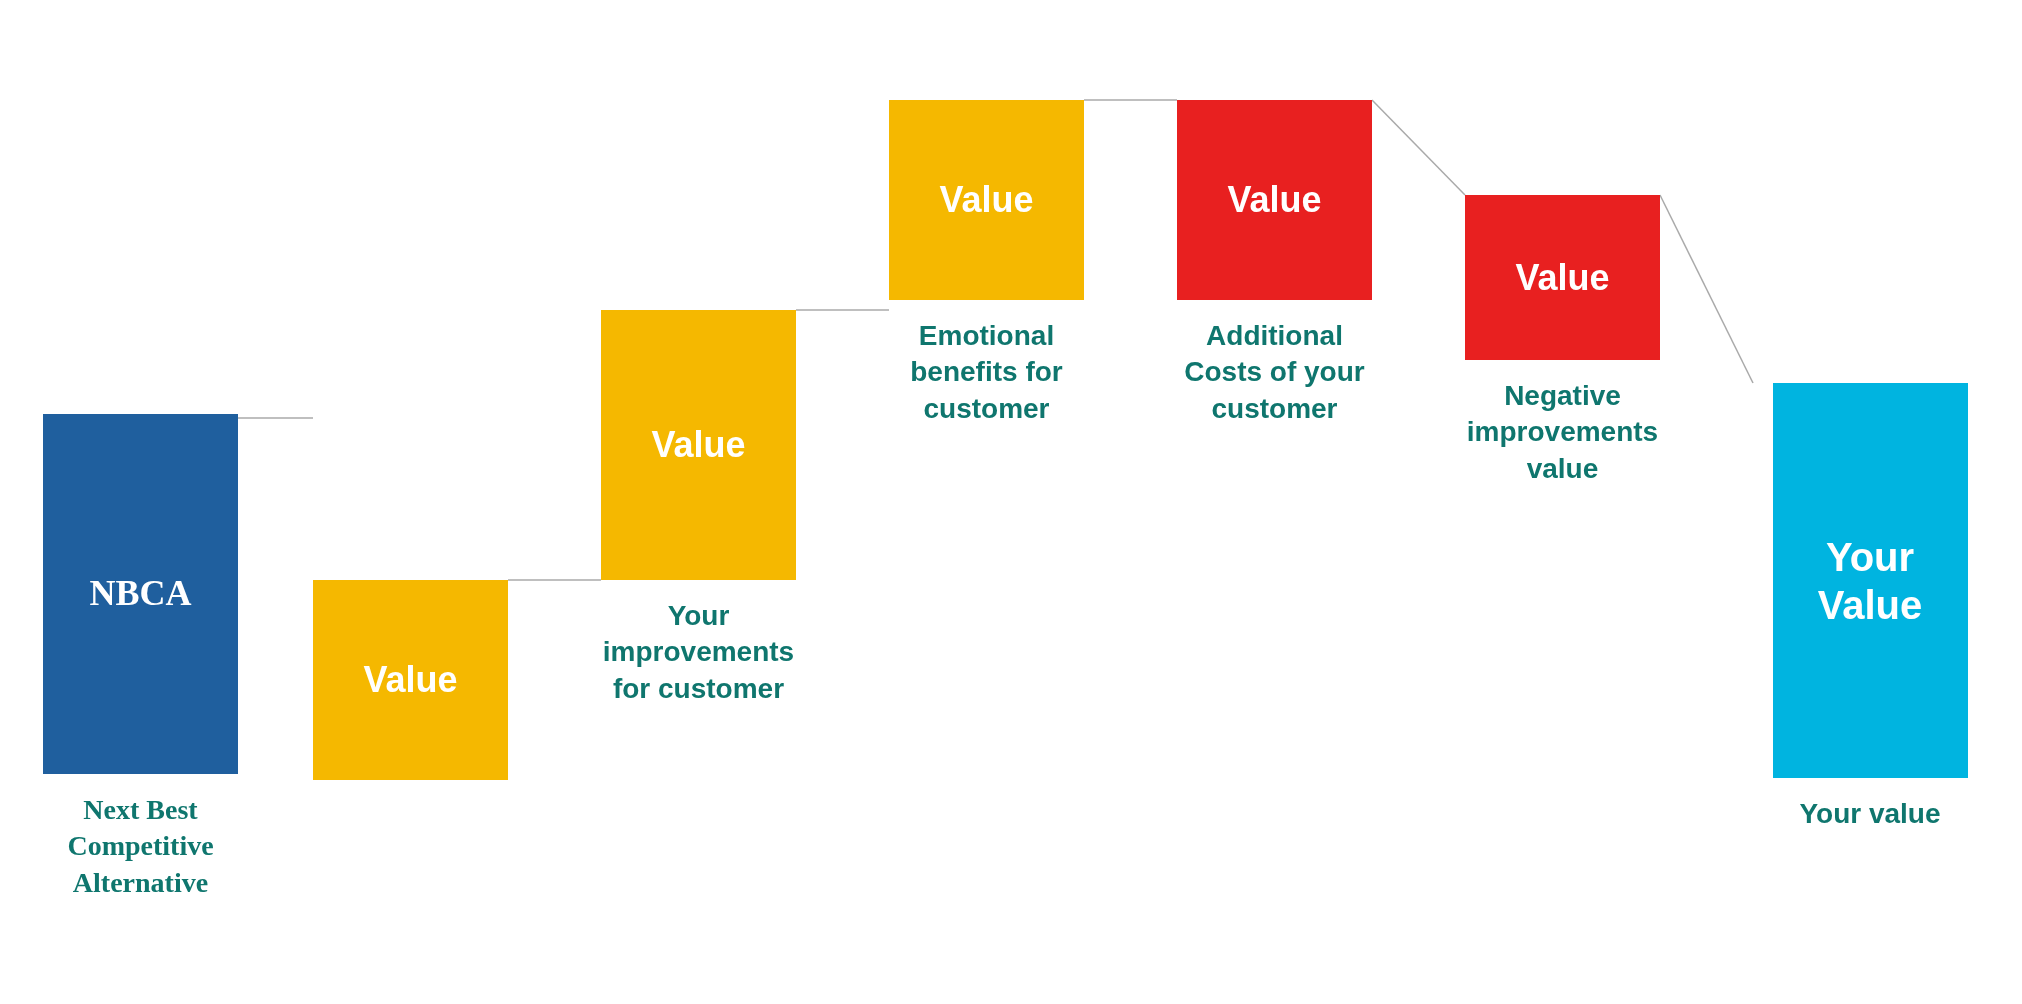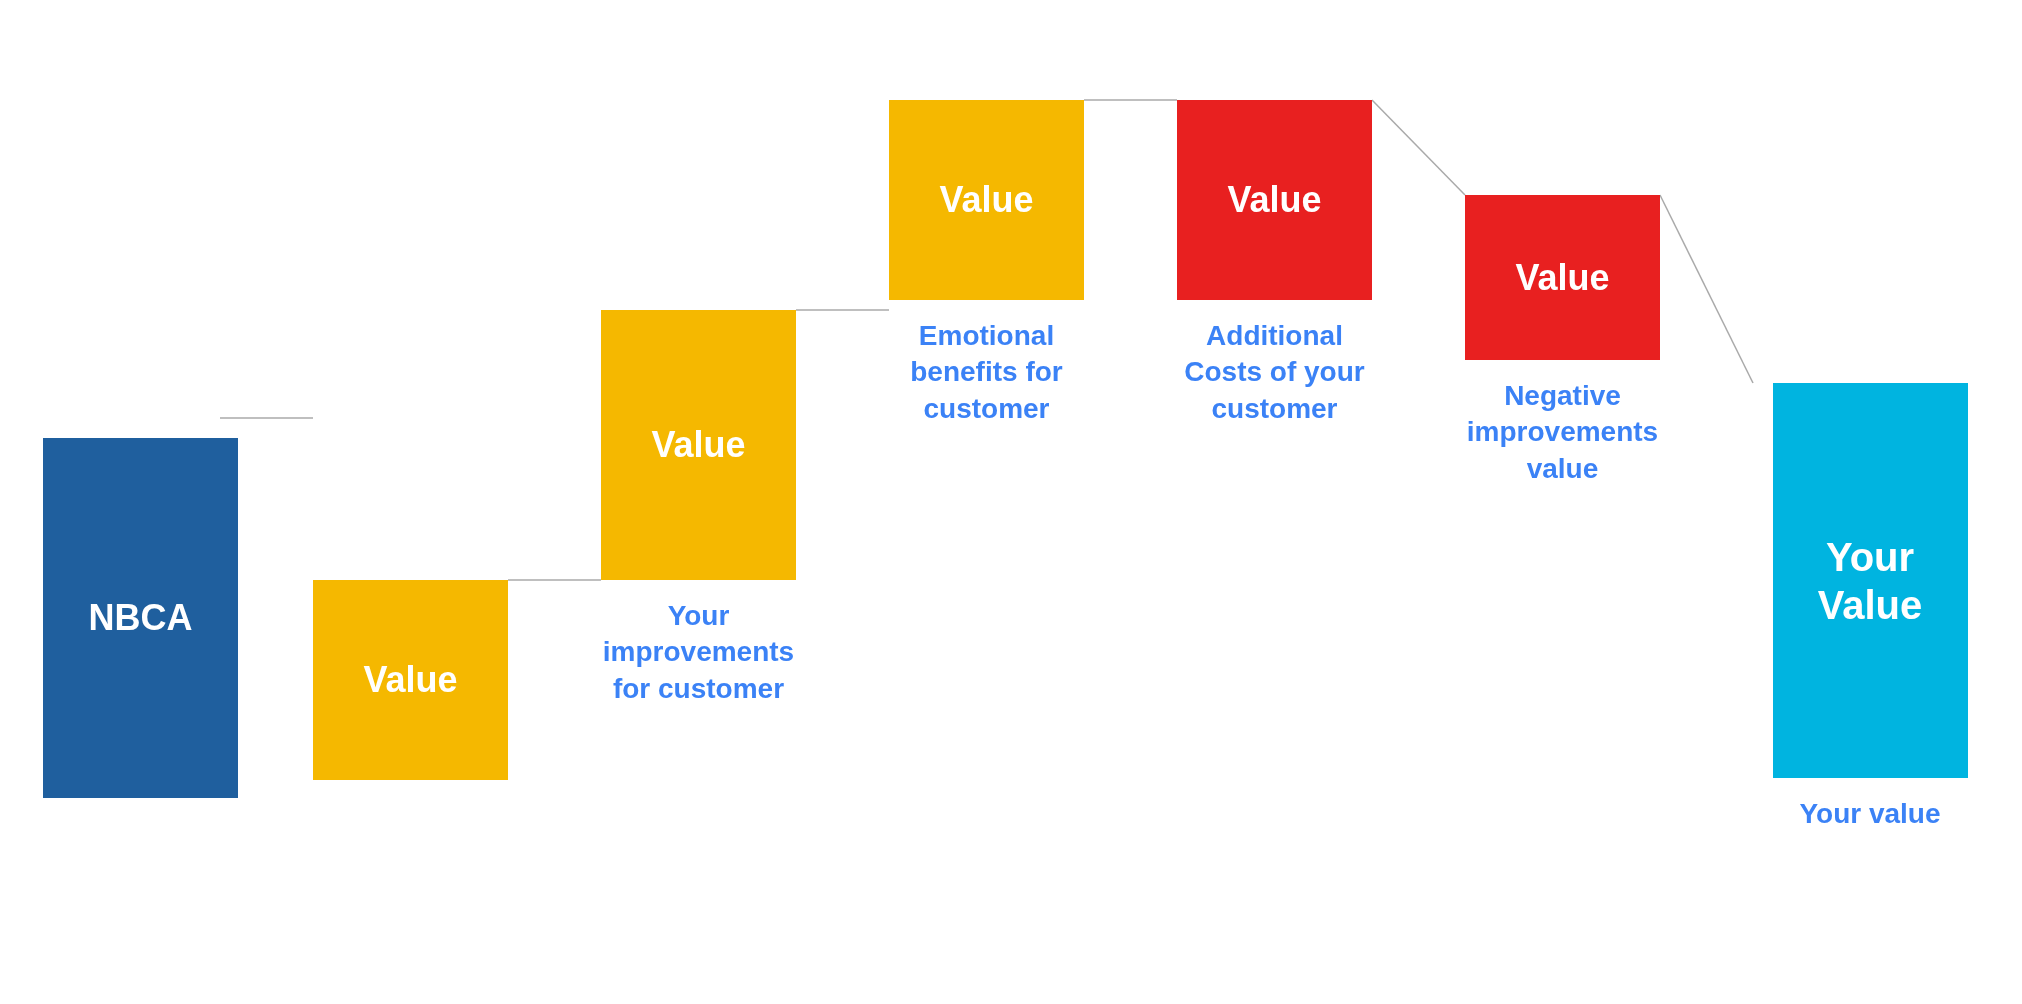--- a/index.html
+++ b/index.html
@@ -35,21 +35,21 @@
       font-weight: bold;
       color: #ffffff;
       text-align: center;
       line-height: 1.2;
     }
 
     .bar-label {
       text-align: center;
       font-size: 28px;
       font-weight: bold;
-      color: #3b82f6;
+      color: #0f766e;
       line-height: 1.3;
       margin-top: 18px;
       max-width: 220px;
     }
   </style>
 </head>
 <body>
 
 <div class="chart-container">
 
@@ -61,24 +61,25 @@
 
     <line x1="796" y1="310" x2="889" y2="310" stroke="#aaa" stroke-width="1.5"></line>
 
     <line x1="1084" y1="100" x2="1177" y2="100" stroke="#aaa" stroke-width="1.5"></line>
 
     <line x1="1372" y1="100" x2="1465" y2="195" stroke="#aaa" stroke-width="1.5"></line>
 
     <line x1="1660" y1="195" x2="1753" y2="383" stroke="#aaa" stroke-width="1.5"></line>
   </svg>
 
-  <div class="bar-group" style="left:25px; top:438px; width:231px;">
+  <div class="bar-group" style="left:25px; top:414px; width:231px;font-family:Liberation Serif, serif;">
     <div class="bar" style="background:#1f5f9e; width:195px; height:360px; font-size:36px;">
       <span>NBCA</span>
     </div>
+    <div class="bar-label">Next Best Competitive Alternative</div>
   </div>
 
   <div class="bar-group" style="left:313px; top:580px; width:195px;">
     <div class="bar" style="background:#f5b800; width:195px; height:200px; font-size:36px;">
       <span>Value</span>
     </div>
   </div>
 
   <div class="bar-group" style="left:601px; top:310px; width:195px;">
     <div class="bar" style="background:#f5b800; width:195px; height:270px; font-size:36px;">

